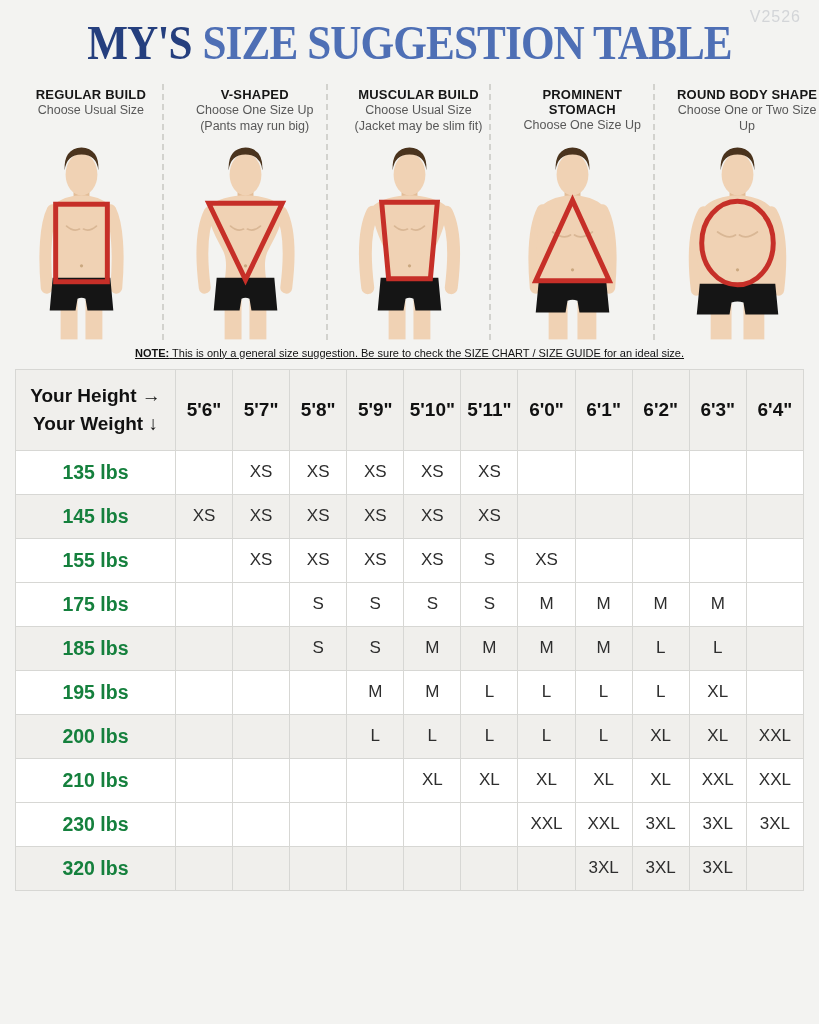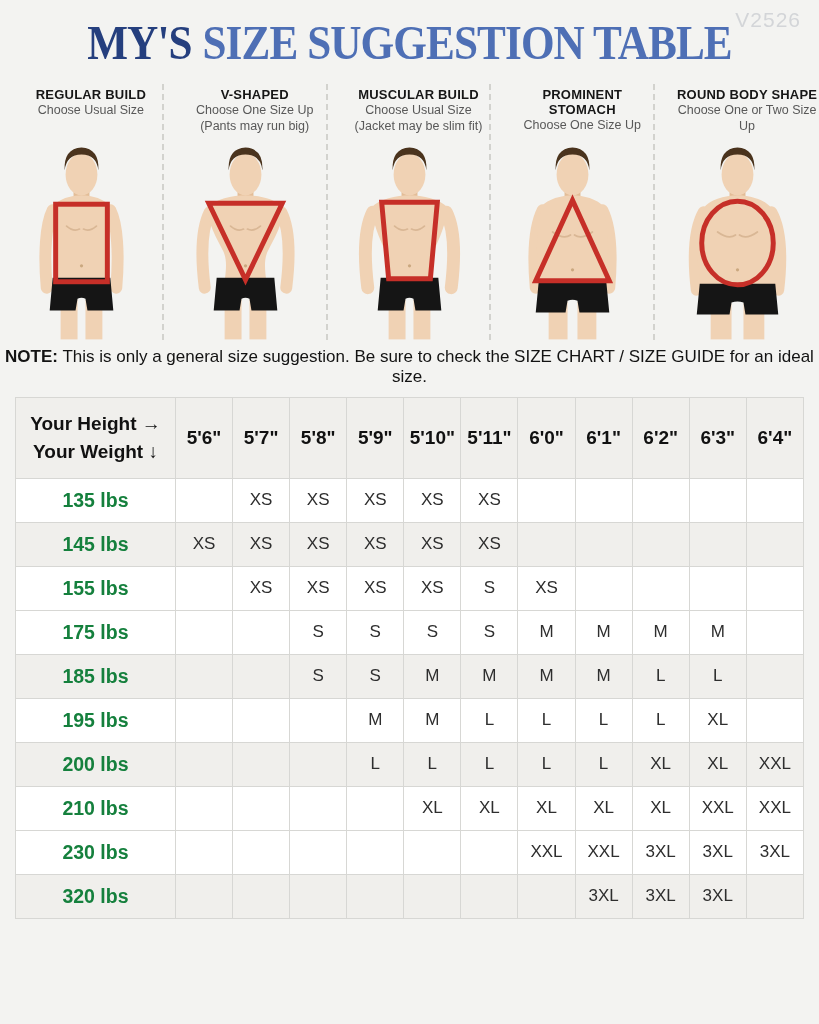--- a/index.html
+++ b/index.html
@@ -6,41 +6,41 @@
   html,body { width:819px; height:1024px; }
   body {
     background:#f3f3f1;
     font-family:"Liberation Sans", sans-serif;
     color:#1a1a1a;
     position:relative;
     overflow:hidden;
   }
   .watermark {
     position:absolute; top:8px; right:18px;
-    font-size:21px; color:#d3d5d8; letter-spacing:1px; font-weight:400;
+    font-size:16px; color:#d3d5d8; letter-spacing:1px; font-weight:400;
   }
   .title {
     text-align:center; margin-top:16px;
     font-family:"Liberation Serif", serif;
     font-weight:bold; font-size:48px; line-height:1.12;
     white-space:nowrap; letter-spacing:-1px;
     transform:scaleX(0.9); transform-origin:50% 50%;
   }
   .title .brand { color:#253f7e; margin-right:12px; }
   .title .rest  { color:#4e6fb5; }
 
   .figures { display:flex; margin-top:14px; }
   .figcol { width:20%; text-align:center; }
   .figcol:not(:last-child) { border-right:2px dashed #d2d2ce; }
   .fighead { height:56px; padding-top:3px;padding-left:20px; }
   .figname { font-size:13px; font-weight:bold; color:#161616; letter-spacing:.2px; }
   .figadvice, .fignote { font-size:12.5px; color:#585858; line-height:1.3; }
   svg.figure { display:block; margin:0 auto; }
 
-  .note { text-align:center; font-size:17px; margin-top:7px; color:#131313; }
+  .note { text-align:center; font-size:11px; margin-top:7px; color:#131313;text-decoration:underline; }
   .note b { font-weight:bold; }
 
   table.size-table {
     width:789px; margin:10px auto 0;
     border-collapse:collapse; table-layout:fixed;
     background:#fff; border:1px solid #c9c9c6;
   }
   .size-table th, .size-table td {
     border:1px solid #d7d7d4; text-align:center; vertical-align:middle;
   }

